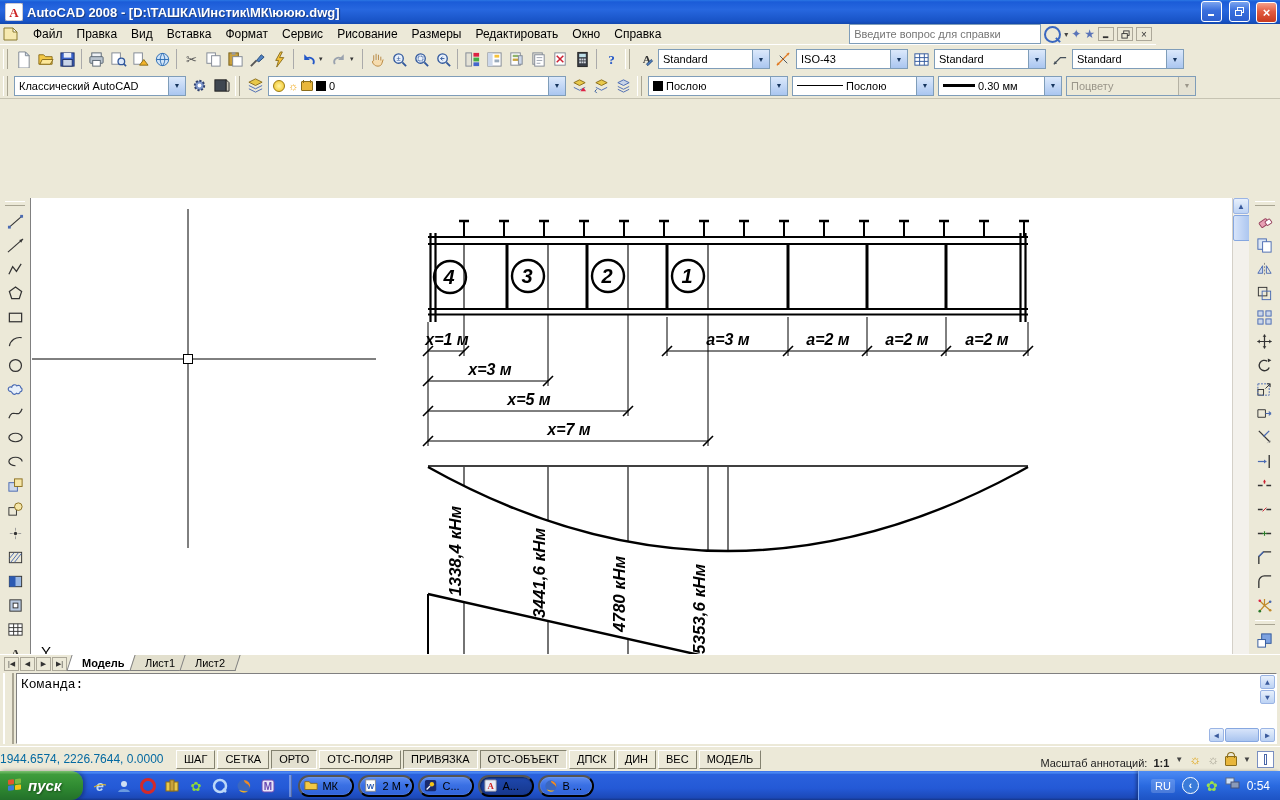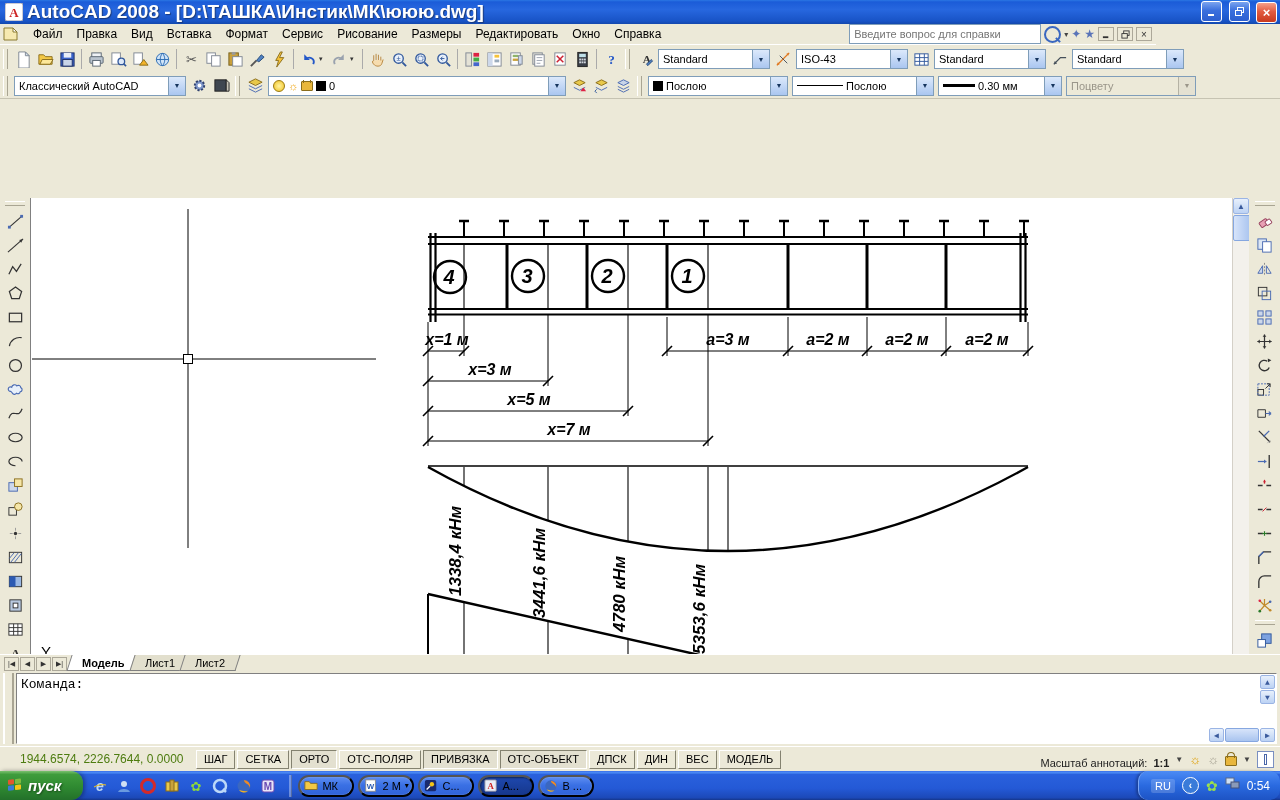--- a/index.html
+++ b/index.html
@@ -4,21 +4,21 @@
 <style>
   html,body{margin:0;padding:0;width:1280px;height:800px;overflow:hidden;
     font-family:"Liberation Sans",sans-serif;-webkit-font-smoothing:antialiased;}
   .screen{position:relative;width:1280px;height:800px;background:#ece9d8;}
 
   
   .titlebar{position:absolute;top:0;left:0;width:1280px;height:24px;
     background:linear-gradient(180deg,#2b77e4 0%,#1b5cd8 8%,#2767df 40%,#1853c6 88%,#1348ad 100%);
     display:flex;align-items:center;padding:0 3px;box-sizing:border-box;}
   .titlebar .app-ico{width:18px;height:18px;margin:0 4px 0 2px;}
-  .title-text{color:#fff;font-weight:bold;font-size:19px;text-shadow:1px 1px 1px #1a3a7a;flex:1;
+  .title-text{color:#fff;font-weight:bold;font-size:13px;text-shadow:1px 1px 1px #1a3a7a;flex:1;
     white-space:nowrap;overflow:hidden;}
   .winbtn{width:21px;height:21px;margin-left:2px;border:1px solid #fff;border-radius:3px;
     display:inline-flex;align-items:center;justify-content:center;
     background:linear-gradient(180deg,#7ba4ef,#3a6fdd 45%,#2c5fd0);color:#fff;font-size:12px;padding:0;}
   .winbtn.close{background:linear-gradient(180deg,#f3a08a,#e25b40 45%,#c93a1e);font-weight:bold;font-size:13px;}
   .winbtn svg{width:11px;height:11px;}
 
   
   .menubar{position:absolute;top:24px;left:0;width:1156px;height:21px;background:#ece9d8;
     display:flex;align-items:center;font-size:12px;border-bottom:1px solid #fff;box-sizing:border-box;}
@@ -97,21 +97,21 @@
   .cmd-vscr{position:absolute;right:1px;top:1px;display:flex;flex-direction:column;gap:1px;}
   .cmd-vscr .sbtn{position:static;width:15px;height:14px;}
   .cmd-hscr{position:absolute;right:1px;bottom:1px;display:flex;gap:1px;}
   .cmd-hscr .sbtn{position:static;width:15px;height:14px;}
   .cmd-hscr .mini-track{width:34px;height:14px;background:linear-gradient(180deg,#d7e4fa,#a9c4ef);
     border:1px solid #86a7e0;border-radius:2px;box-sizing:border-box;}
 
   
   .statusbar{position:absolute;top:746px;left:0;width:1280px;height:25px;background:#ece9d8;
     display:flex;align-items:center;font-size:11px;border-top:1px solid #fff;box-sizing:border-box;}
-  .coords{width:175px;padding-left:20px;font-size:12px;color:#4d7c0f;}
+  .coords{width:175px;padding-left:0;font-size:12px;color:#0369a1;}
   .stgl{height:19px;padding:0 7px;margin:0 1px;font-size:11px;display:inline-flex;align-items:center;
     background:#ece9d8;border:1px solid;border-color:#fff #848270 #848270 #fff;color:#000;}
   .stgl.pressed{border-color:#848270 #fff #fff #848270;background:#e3e0d0;}
   .sb-right{margin-left:auto;display:flex;align-items:center;gap:6px;padding-right:6px;}
   .sb-right .lbl{color:#222;margin-top:7px;}
   .padlock{width:10px;height:8px;background:#e8b63c;border:1px solid #8a6d1c;border-radius:1px;position:relative;display:inline-block;margin-top:4px;}
   .padlock::before{content:"";position:absolute;left:1px;top:-5px;width:6px;height:5px;
     border:1.5px solid #8a6d1c;border-bottom:none;border-radius:4px 4px 0 0;}
   .cleanscreen{width:17px;height:17px;border:1px solid #7a8fc0;background:#fff;
     display:inline-flex;align-items:center;justify-content:center;}
@@ -131,21 +131,21 @@
   .ql .qli{width:18px;height:18px;display:inline-flex;align-items:center;justify-content:center;}
   .ql .qli svg{width:16px;height:16px;}
   .tb-div{width:2px;height:22px;background:rgba(255,255,255,.35);border-right:1px solid rgba(0,0,0,.25);margin:0 4px;}
   .taskbtn{width:56px;height:22px;margin:0 2px;border-radius:11px;display:flex;align-items:center;gap:4px;
     padding:0 4px;font-size:11px;box-sizing:border-box;white-space:nowrap;overflow:hidden;
     background:linear-gradient(180deg,#5e8ef2,#3a70e4 45%,#3063d8);box-shadow:inset 0 0 1px #bcd0f8;}
   .taskbtn.active{background:linear-gradient(180deg,#1e48ae,#16378c);box-shadow:inset 1px 1px 2px #0c2258;}
   .taskbtn svg{width:14px;height:14px;flex:none;}
   .tray{margin-left:auto;height:29px;display:flex;align-items:center;gap:7px;padding:0 10px 0 12px;
     background:linear-gradient(180deg,#4c8bf5,#2a6ae0 50%,#1d53c4);box-shadow:-2px 0 3px rgba(0,0,0,.3);
-    border-left:1px solid #7aa6f5;border-radius:10px;}
+    border-left:1px solid #7aa6f5;}
   .tray .lang{font-size:11px;background:rgba(255,255,255,.18);padding:1px 4px;border-radius:2px;}
   .chev{width:15px;height:15px;border-radius:50%;background:#3a7bd9;border:1px solid #fff;
     display:inline-flex;align-items:center;justify-content:center;font-size:10px;font-weight:bold;}
   .tray .clock{font-size:12px;}
   .tray svg{width:15px;height:15px;}
   .tray .flower{color:#9adf4e;font-size:14px;}
 </style>
 </head>
 <body>
 

